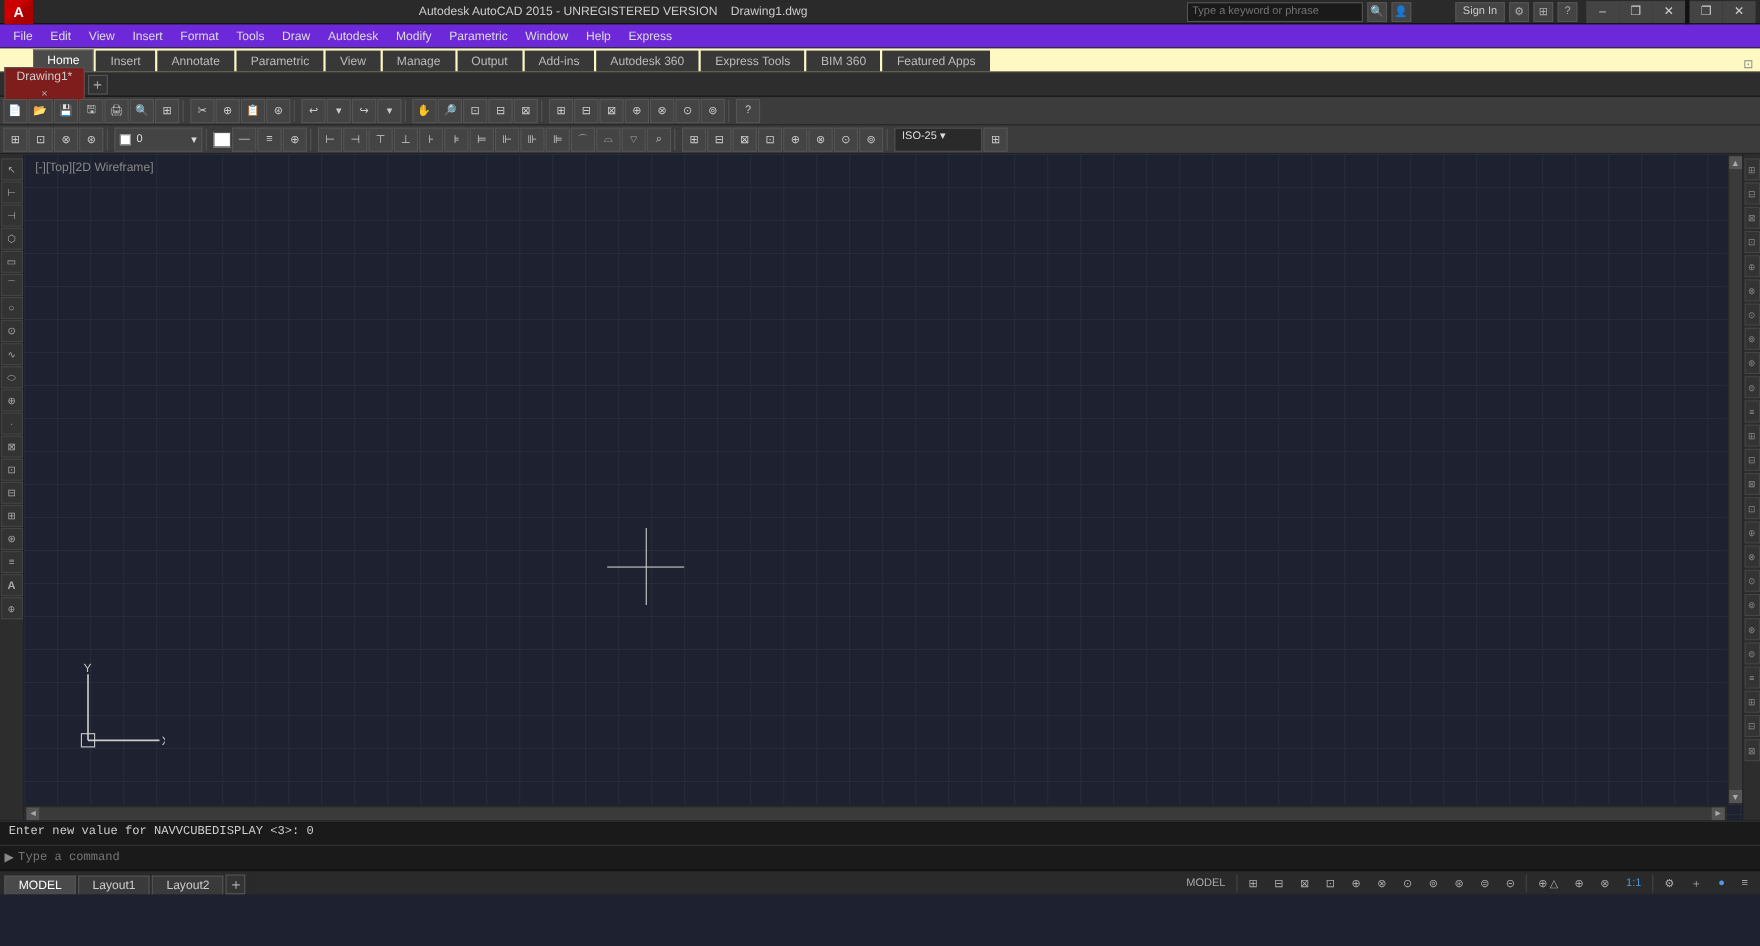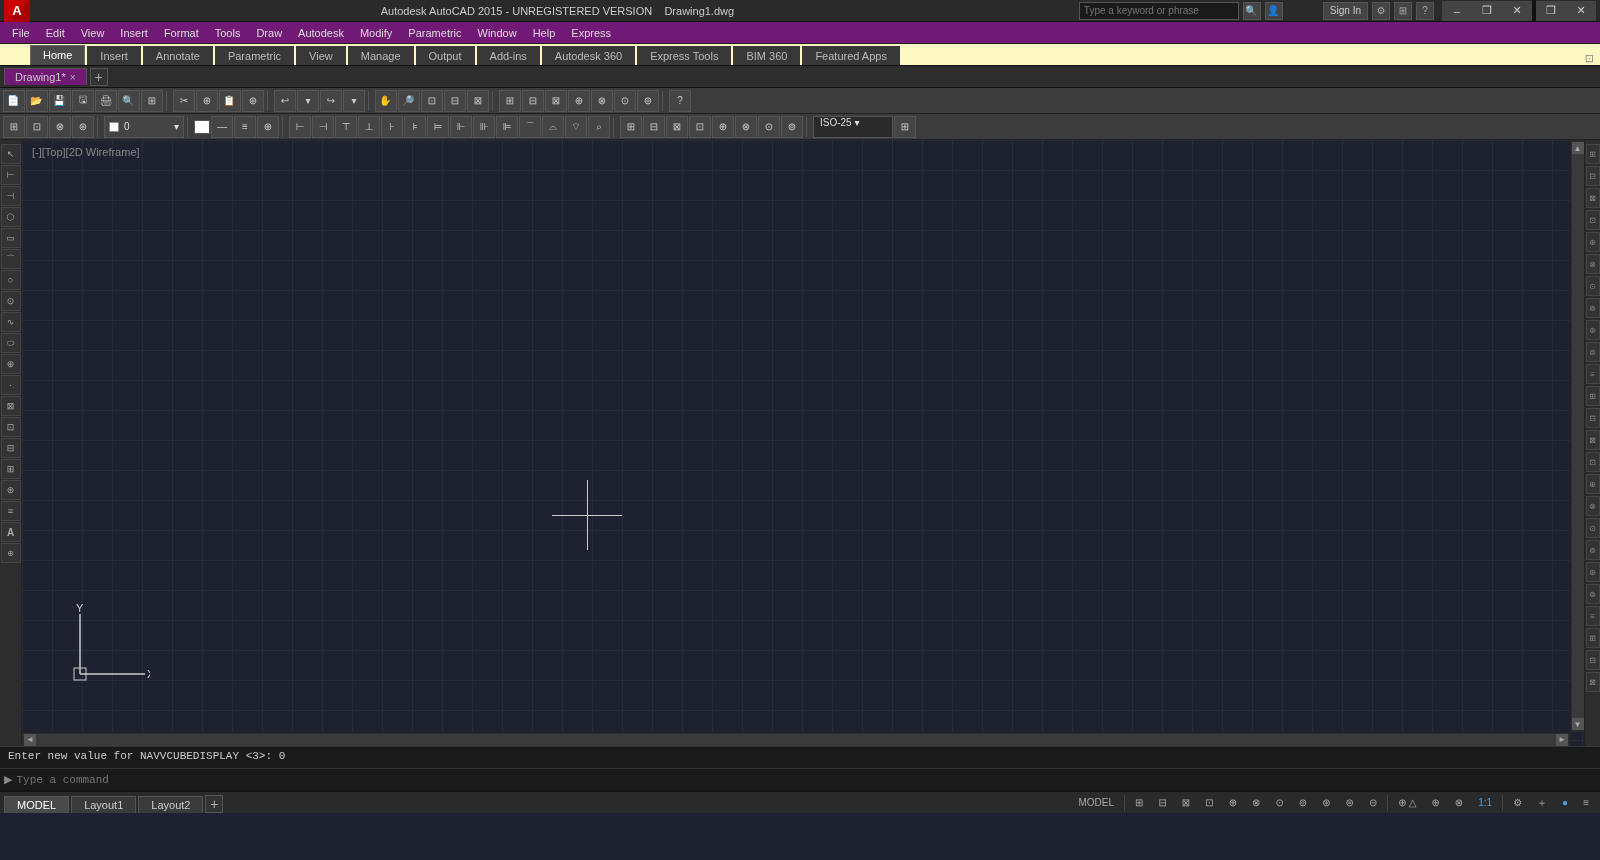--- a/index.html
+++ b/index.html
@@ -13,21 +13,21 @@
       align-items: center;
       justify-content: space-between;
       padding: 0 4px;
       border-bottom: 1px solid #111;
     }
     .title-btn { width: 30px; height: 20px; background: #444; border: none; color: #ccc; font-size: 11px; cursor: pointer; display: flex; align-items: center; justify-content: center; }
 
     
     #menu-bar {
       height: 22px;
-      background: #701a75;
+      background: #6d28d9;
       display: flex;
       align-items: center;
       padding: 4px 4px;
       border-bottom: 1px solid #222;
     }
     .menu-item {
       padding: 2px 8px;
       font-size: 11px;
       color: #ddd;
       cursor: pointer;
@@ -68,25 +68,25 @@
       background: #2d2d2d;
       display: flex;
       align-items: center;
       padding-left: 4px;
       border-bottom: 1px solid #111;
     }
     .drawing-tab {
       padding: 2px 10px;
       font-size: 11px;
       color: #ccc;
-      background: #701a75;
+      background: #7f1d1d;
       border: 1px solid #555;
       border-bottom: none;
       cursor: pointer;
-      display: flex; align-items: center; gap: 4px;
+      display: flex; align-items: center; gap: 4px; flex-direction: column;
     }
     .drawing-tab .close-x { font-size: 10px; color: #aaa; }
     .new-tab-btn { width: 18px; height: 18px; background: #333; border: 1px solid #555; color: #aaa; font-size: 14px; cursor: pointer; display: flex; align-items: center; justify-content: center; margin-left: 3px; }
 
     
     #toolbar1, #toolbar2 {
       height: 26px;
       background: #3c3c3c;
       display: flex;
       align-items: center;

